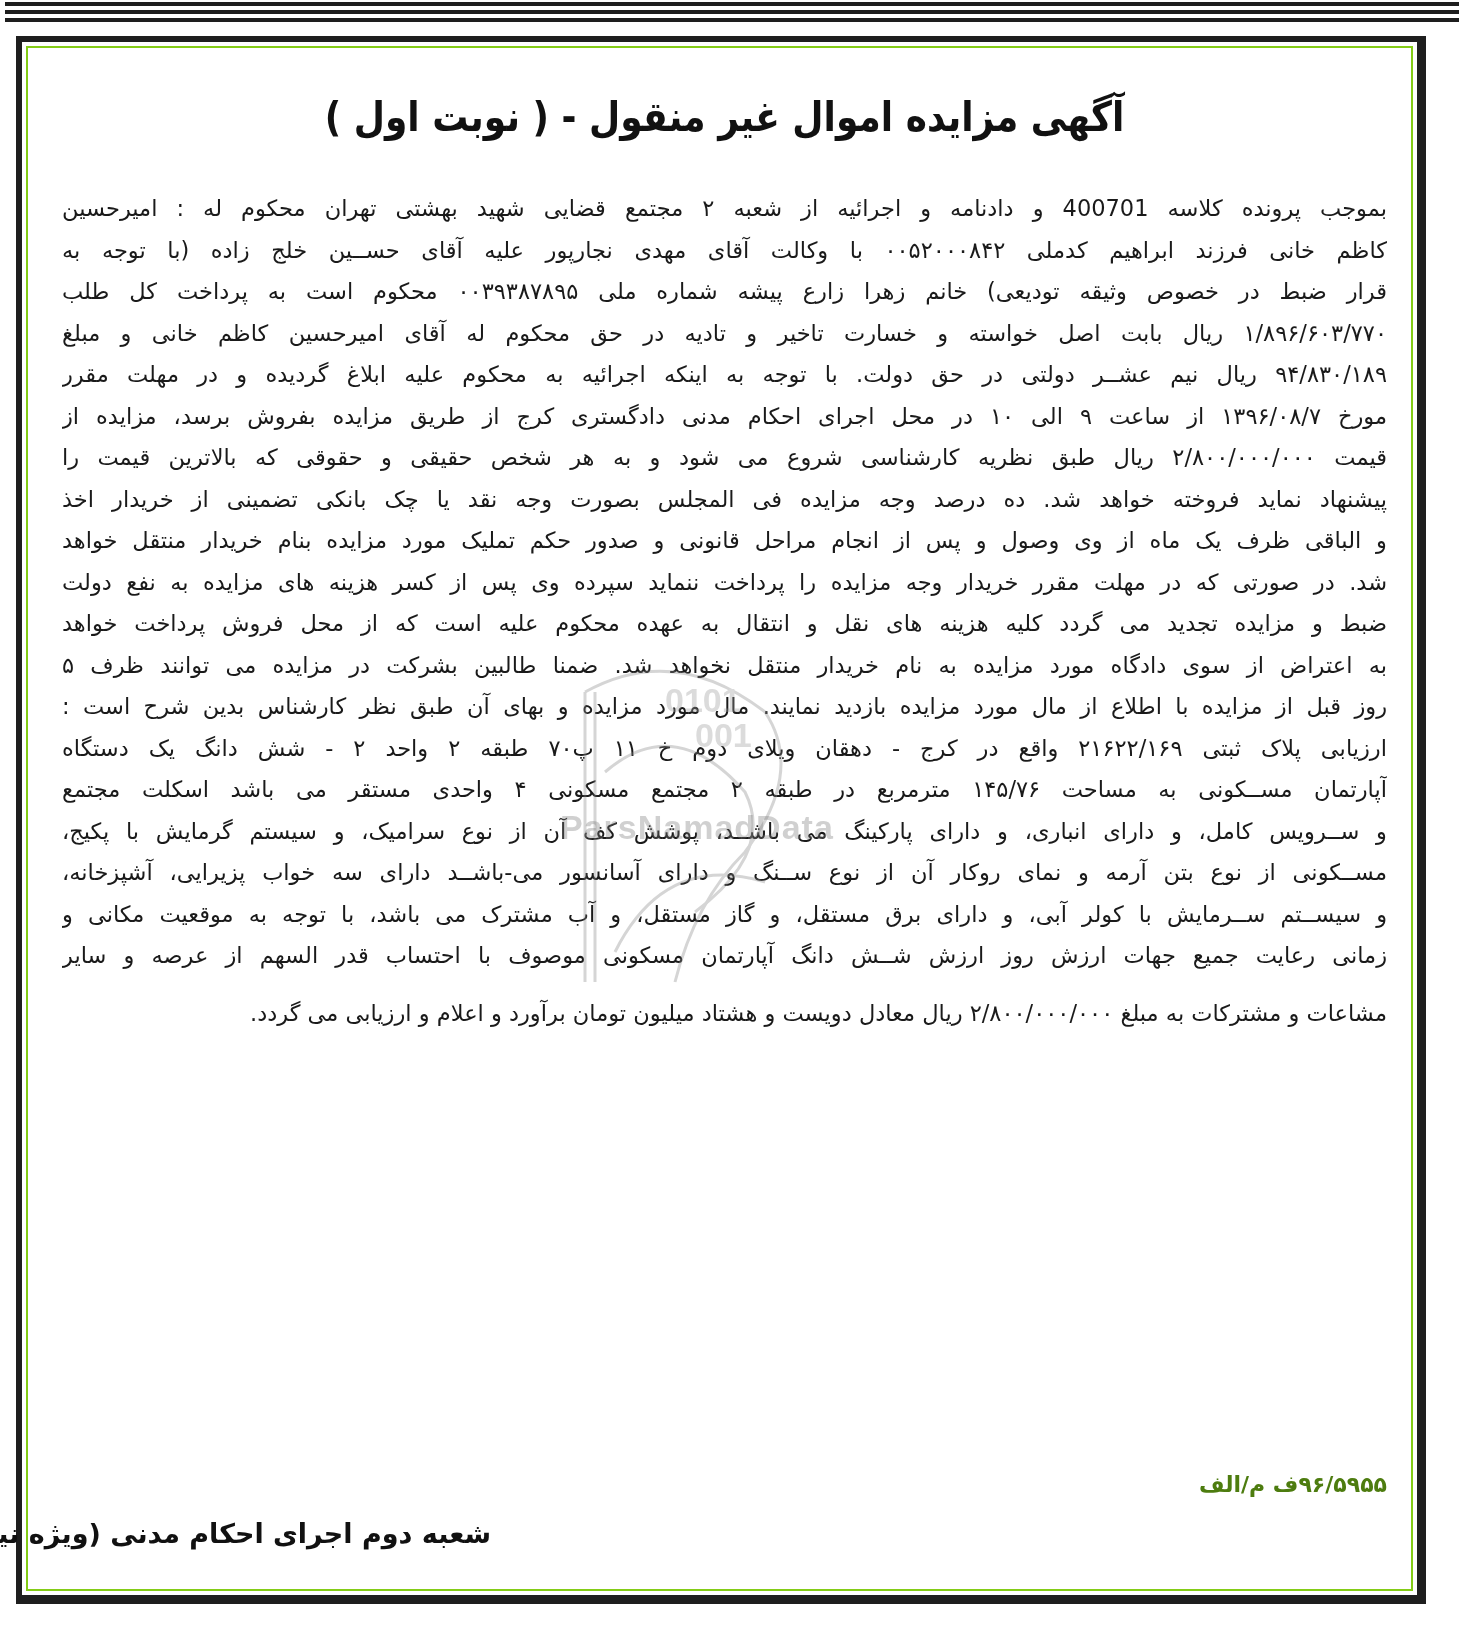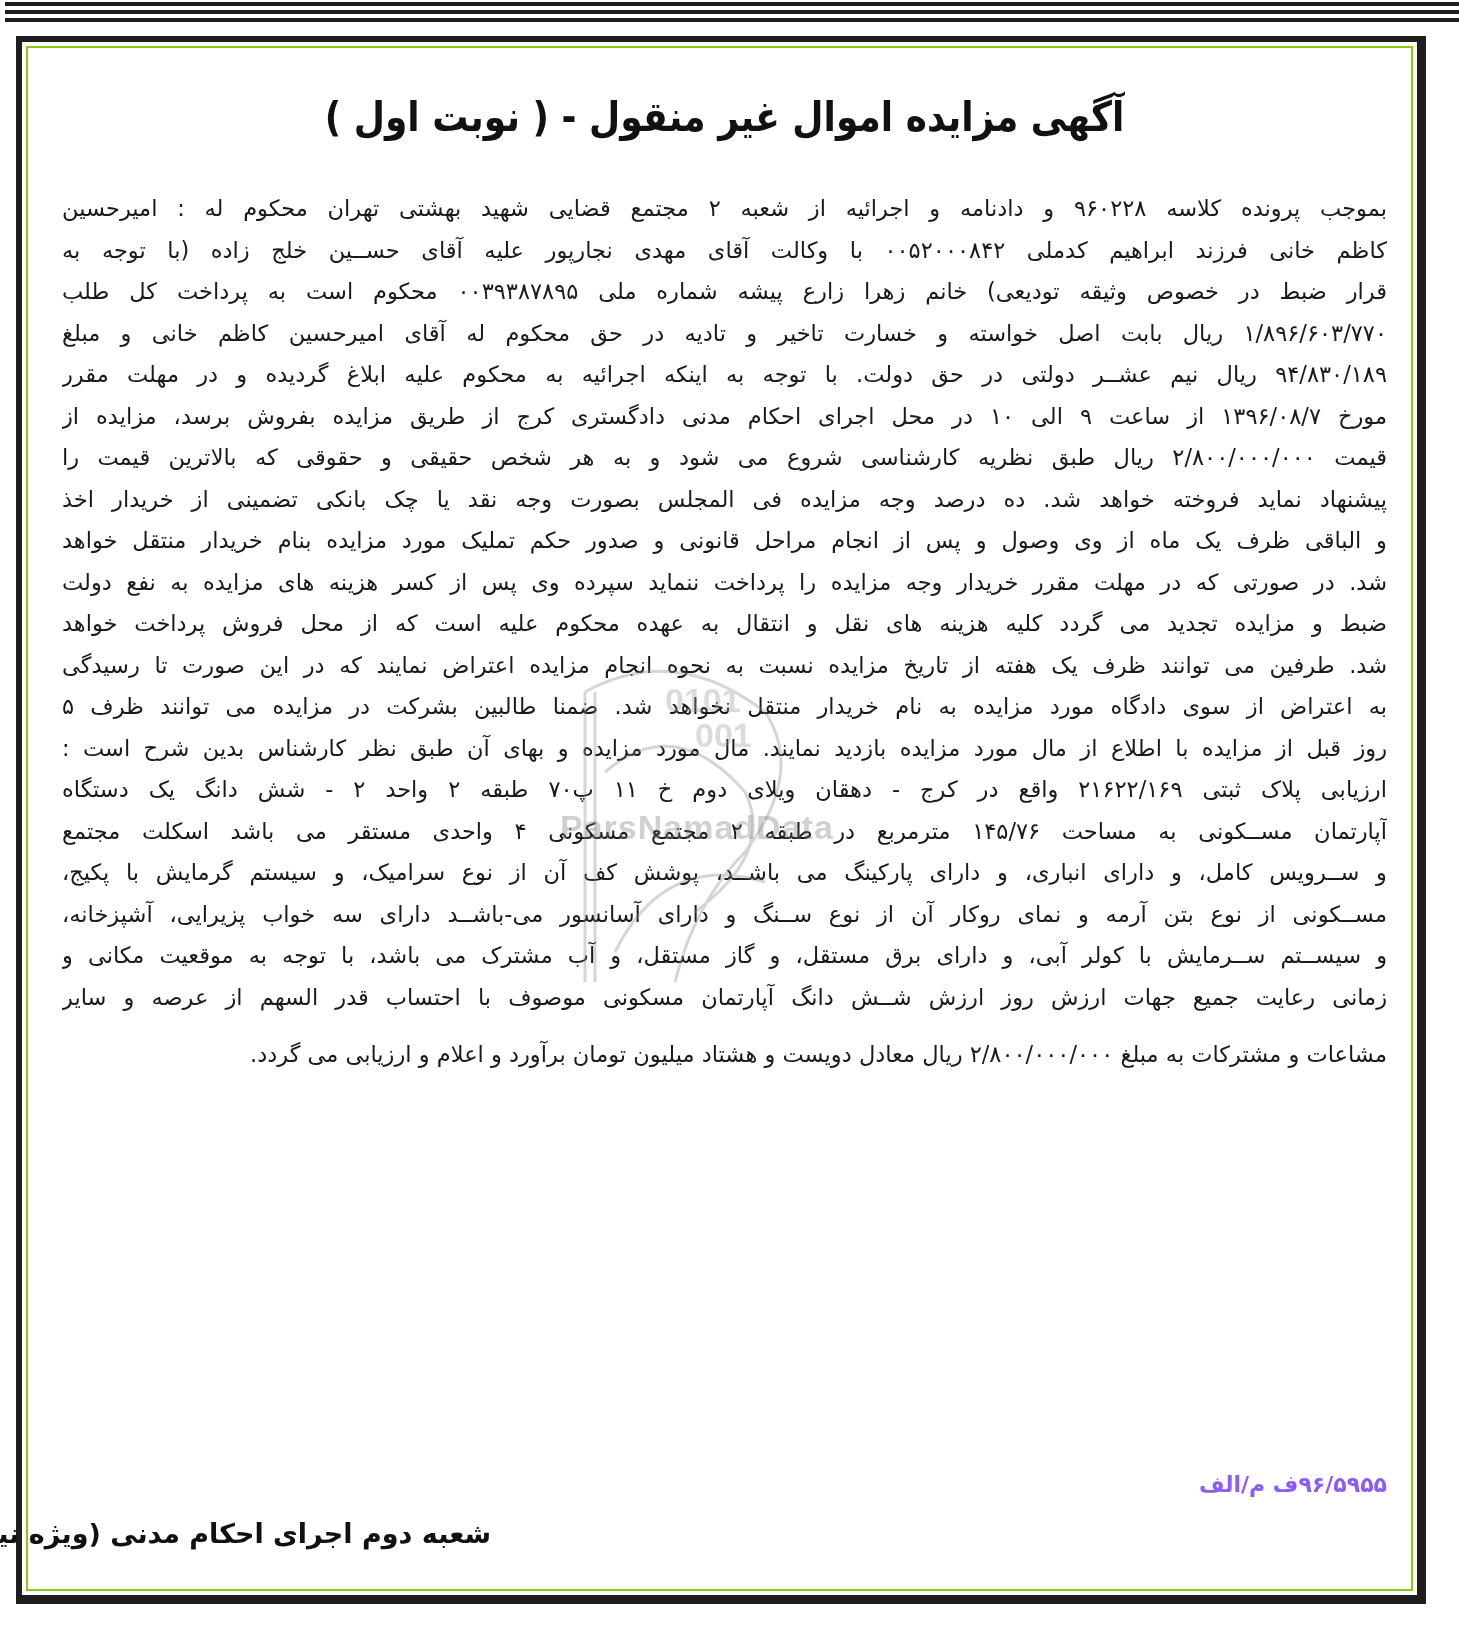--- a/index.html
+++ b/index.html
@@ -90,21 +90,21 @@
     .body-text .line.last {
       text-align-last: right;
       margin-top: 16px;
     }
     .ref-number {
       position: absolute;
       top: 1424px;
       right: 4px;
       font-size: 22px;
       font-weight: bold;
-      color: #8b5cf6;
+      color: #4d7c0f;
     }
     .signature {
       position: absolute;
       top: 1470px;
       right: 900px;
       left: 4px;
       text-align: right;
       font-weight: bold;
       font-size: 27px;
       letter-spacing: -0.5px;
@@ -142,32 +142,31 @@
   <div class="rule"></div>
 </div>
 
 <div class="frame-outer">
   <div class="frame-inner">
     <div class="notice">
 
       <div class="title">آگهی مزایده اموال غیر منقول - ( نوبت اول )</div>
 
       <div class="body-text">
-        <span class="line">بموجب پرونده کلاسه ۹۶۰۲۲۸ و دادنامه و اجرائیه از شعبه ۲ مجتمع  قضایی شهید بهشتی تهران محکوم له : امیرحسین</span>
+        <span class="line">بموجب پرونده کلاسه 400701 و دادنامه و اجرائیه از شعبه ۲ مجتمع  قضایی شهید بهشتی تهران محکوم له : امیرحسین</span>
         <span class="line">کاظم خانی فرزند ابراهیم کدملی ۰۰۵۲۰۰۰۸۴۲ با وکالت آقای مهدی نجارپور علیه آقای حســین خلج زاده (با توجه به</span>
         <span class="line">قرار ضبط در خصوص وثیقه تودیعی) خانم زهرا زارع پیشه شماره ملی ۰۰۳۹۳۸۷۸۹۵ محکوم است به پرداخت کل طلب</span>
         <span class="line">۱/۸۹۶/۶۰۳/۷۷۰ ریال بابت اصل خواسته و خسارت تاخیر و تادیه در حق محکوم له آقای امیرحسین کاظم خانی و مبلغ</span>
         <span class="line">۹۴/۸۳۰/۱۸۹ ریال نیم عشــر دولتی در حق دولت. با توجه به اینکه اجرائیه به محکوم علیه ابلاغ گردیده  و در مهلت مقرر</span>
         <span class="line">مورخ ۱۳۹۶/۰۸/۷ از ساعت ۹ الی ۱۰ در محل اجرای احکام مدنی دادگستری کرج از طریق مزایده بفروش برسد، مزایده از</span>
         <span class="line">قیمت ۲/۸۰۰/۰۰۰/۰۰۰ ریال طبق نظریه کارشناسی شروع می شود و به هر شخص حقیقی و حقوقی که بالاترین قیمت را</span>
         <span class="line">پیشنهاد نماید فروخته خواهد شد. ده درصد وجه مزایده فی المجلس بصورت وجه نقد یا چک بانکی تضمینی از خریدار اخذ</span>
         <span class="line">و الباقی ظرف یک ماه از وی وصول و پس از انجام مراحل قانونی و صدور حکم تملیک مورد مزایده بنام خریدار منتقل خواهد</span>
         <span class="line">شد. در صورتی که در مهلت مقرر خریدار وجه مزایده را پرداخت ننماید سپرده وی پس از کسر هزینه های مزایده به نفع دولت</span>
         <span class="line">ضبط و مزایده تجدید می گردد کلیه هزینه های نقل و انتقال به عهده محکوم علیه است که از محل فروش پرداخت خواهد</span>
-        <span class="line">شد. طرفین می توانند ظرف یک هفته از تاریخ مزایده نسبت به نحوه انجام مزایده اعتراض نمایند که در این صورت تا رسیدگی</span>
         <span class="line">به اعتراض از سوی دادگاه مورد مزایده به نام خریدار منتقل نخواهد شد. ضمنا طالبین بشرکت در مزایده می توانند ظرف ۵</span>
         <span class="line">روز قبل از مزایده با اطلاع از مال مورد مزایده بازدید نمایند. مال مورد مزایده و بهای آن طبق نظر کارشناس بدین شرح است :</span>
         <span class="line">ارزیابی پلاک ثبتی ۲۱۶۲۲/۱۶۹ واقع در کرج -  دهقان ویلای دوم خ ۱۱ پ۷۰ طبقه ۲ واحد ۲ -  شش دانگ یک دستگاه</span>
         <span class="line">آپارتمان مســکونی به مساحت ۱۴۵/۷۶ مترمربع در طبقه ۲ مجتمع مسکونی ۴ واحدی مستقر می باشد اسکلت مجتمع</span>
         <span class="line">و ســرویس کامل، و دارای انباری، و دارای پارکینگ می باشــد، پوشش کف آن از نوع سرامیک، و سیستم گرمایش با پکیج،</span>
         <span class="line">مســکونی از نوع بتن آرمه و نمای روکار آن از نوع ســنگ و دارای آسانسور می-باشــد دارای سه خواب پزیرایی، آشپزخانه،</span>
         <span class="line">و سیســتم ســرمایش با کولر آبی، و دارای برق مستقل، و گاز مستقل، و آب مشترک می باشد، با توجه به موقعیت مکانی و</span>
         <span class="line">زمانی رعایت جمیع جهات ارزش روز ارزش شــش دانگ آپارتمان مسکونی موصوف با احتساب قدر السهم از عرصه و سایر</span>
         <span class="line last">مشاعات و مشترکات به مبلغ ۲/۸۰۰/۰۰۰/۰۰۰ ریال معادل دویست و هشتاد میلیون تومان برآورد و اعلام و ارزیابی می گردد.</span>
       </div>

